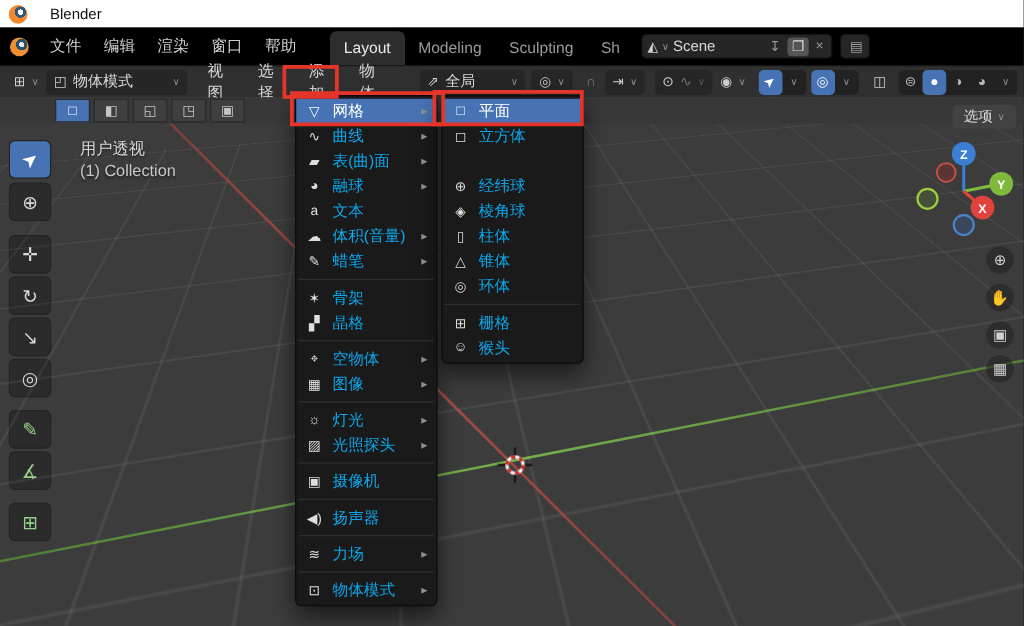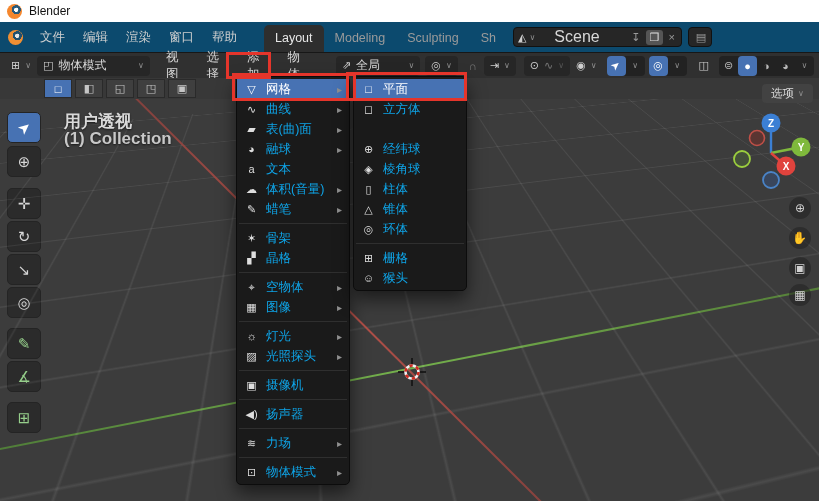--- a/index.html
+++ b/index.html
@@ -2,39 +2,39 @@
 <html><head>
 <meta charset="utf-8">
 <style>
   * { margin:0; padding:0; box-sizing:border-box; }
   html,body { width:819px; height:501px; overflow:hidden; background:#000;
     font-family:"Liberation Sans","DejaVu Sans",sans-serif; }
   #app { position:relative; width:819px; height:501px; background:#3c3c3c; }
 
   
   .titlebar { position:absolute; left:0; top:0; width:819px; height:22px; background:#ffffff;
-    display:flex; align-items:center; padding:0 7px; gap:7px; }
+    display:flex; align-items:center; padding:0 7px; gap:18px; }
   .blender-logo { width:15px; height:15px; border-radius:50%;
     background:radial-gradient(circle at 62% 38%, #ffffff 0 16%, #2a5a7a 17% 34%, #f5872e 35% 100%); }
   .titlebar .ttl { font-size:12px; color:#111; }
 
   
-  .menubar { position:absolute; left:0; top:22px; width:819px; height:30px; background:#0c4a6e;
+  .menubar { position:absolute; left:0; top:22px; width:819px; height:30px; background:#000000;
     display:flex; align-items:center; padding:0 8px; }
   .menubar .logo2 { width:15px; height:15px; border-radius:50%; margin-right:8px;
     background:radial-gradient(circle at 62% 38%, #e8e8e8 0 16%, #22506e 17% 34%, #ef8f33 35% 100%); }
   .mmenu { color:#cfcfcf; font-size:12.5px; padding:4px 9px; border-radius:4px; }
   .tabs { display:flex; margin-left:18px; align-items:flex-end; height:30px; }
   .tab { color:#9a9a9a; font-size:12.5px; padding:6px 11px 7px; border-radius:5px 5px 0 0; white-space:nowrap; }
   .tab.active { background:#2e2e2e; color:#e8e8e8; }
   .scenebox { display:flex; align-items:center; margin-left:6px; background:#262626; border:1px solid #111;
     border-radius:4px; height:20px; padding:0 4px; gap:3px; }
   .scenebox .sicon { color:#cfcfcf; font-size:11px; }
   .scenebox .chev { color:#8d8d8d; font-size:8px; }
-  .scenebox .sname { color:#d8d8d8; font-size:16px; width:72px;margin-left:16px; }
+  .scenebox .sname { color:#d8d8d8; font-size:12px; width:72px; }
   .mini { color:#9a9a9a; font-size:11px; padding:0 2px; }
   .mini.raised { background:#555555; border-radius:3px; padding:1px 4px; color:#ddd; }
   .vlbox { display:flex; align-items:center; margin-left:6px; background:#262626; border:1px solid #111;
     border-radius:4px; height:20px; padding:0 5px; gap:4px; overflow:hidden; width:24px; }
 
   
   .toolheader { position:absolute; left:0; top:52px; width:819px; height:26px; background:#303030;
     display:flex; align-items:center; padding:0 5px; border-top:1px solid #171717; }
   .hbtn { display:flex; align-items:center; background:#262626; border-radius:4px; height:20px;
     padding:0 6px; gap:5px; color:#d8d8d8; font-size:12px; }
@@ -51,21 +51,21 @@
   .viewport { position:absolute; left:0; top:78px; width:819px; height:423px; overflow:hidden; background:#3c3c3c; }
   .floor { position:absolute; left:-45%; top:4%; width:190%; height:210%;
     background-image:
       repeating-linear-gradient(0deg, rgba(255,255,255,.075) 0 1px, transparent 1px 52px),
       repeating-linear-gradient(90deg, rgba(255,255,255,.075) 0 1px, transparent 1px 52px);
     transform:perspective(520px) rotateX(63deg) rotateZ(-11deg); transform-origin:50% 0; }
   .axis-y { position:absolute; left:-10px; top:372px; width:845px; height:2px;
     background:linear-gradient(90deg,#4f7c38,#74b04c 50%,#557f39); transform:rotate(-11.1deg); transform-origin:0 50%; }
   .axis-x { position:absolute; left:115px; top:-2px; width:604px; height:2px;
     background:linear-gradient(90deg,#84403c,#c4544b 50%,#8f433e); transform:rotate(44.9deg); transform-origin:0 0; opacity:.9; }
-  .vp-label { position:absolute; color:#d9d9d9; font-size:17px; text-shadow:0 1px 2px rgba(0,0,0,.6);font-weight:bold; }
+  .vp-label { position:absolute; color:#d9d9d9; font-size:13px; text-shadow:0 1px 2px rgba(0,0,0,.6); }
 
   
   .topts { position:absolute; left:0; top:0; width:819px; height:21px; background:#383838; }
   .selmode { position:absolute; top:1px; width:28px; height:19px; background:#3f3f3f; border:1px solid #2a2a2a;
     display:flex; align-items:center; justify-content:center; color:#c5c5c5; font-size:11px; }
   .selmode.on { background:#4772b3; color:#fff; }
   .optbtn { position:absolute; left:762px; top:6px; width:51px; height:19px; background:#424242;
     border-radius:4px; display:flex; align-items:center; justify-content:center; gap:4px;
     color:#dedede; font-size:11.5px; }
 

